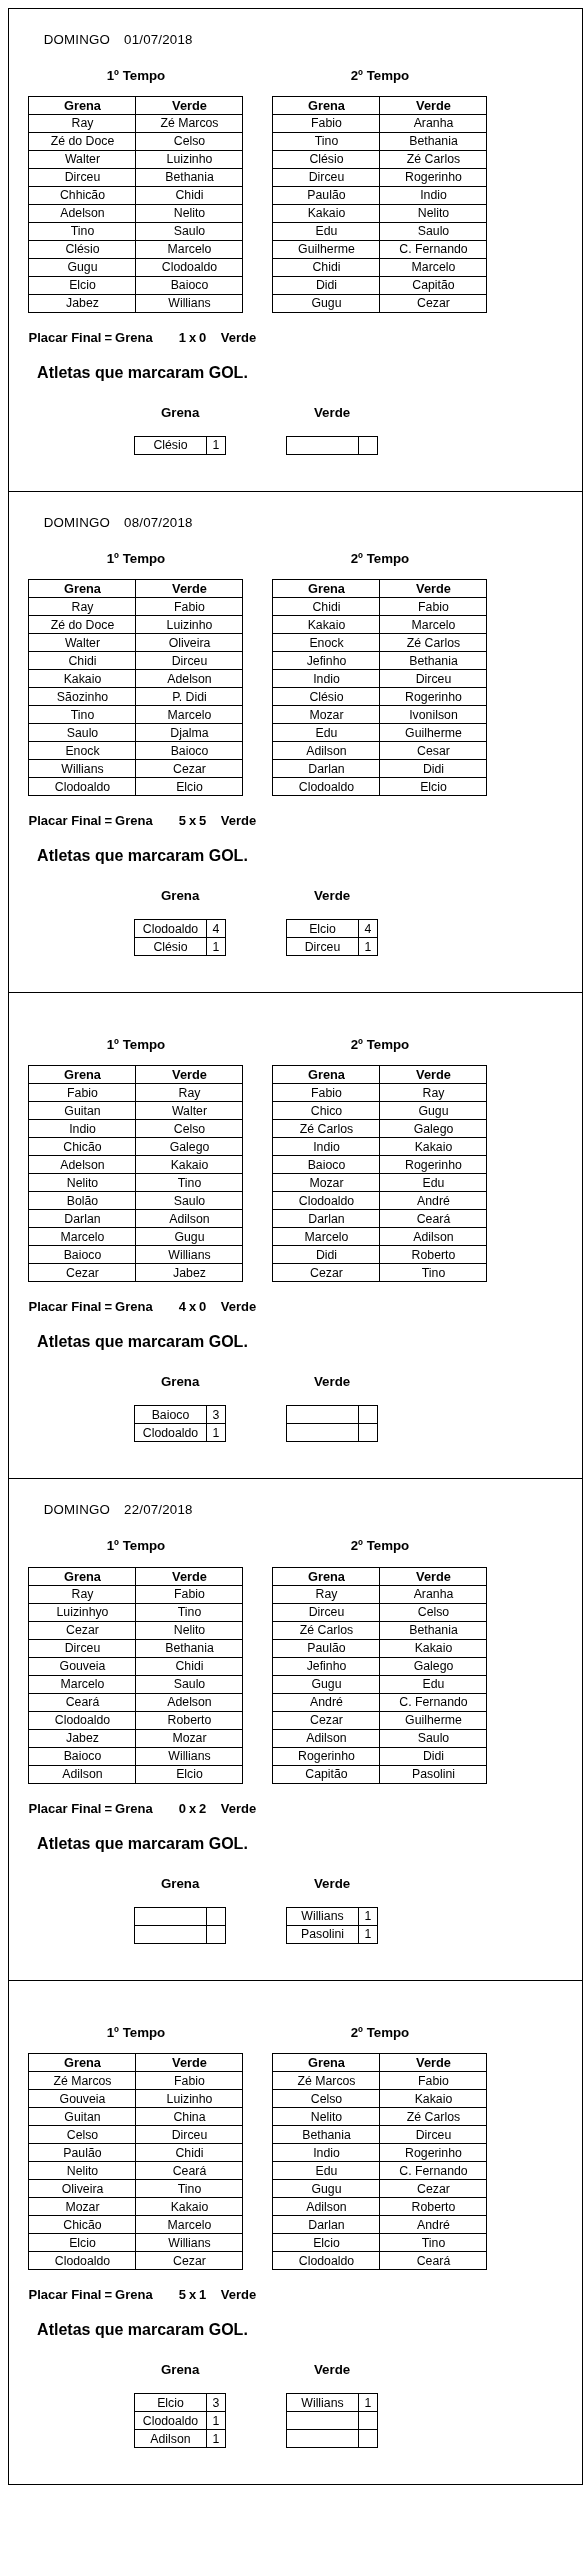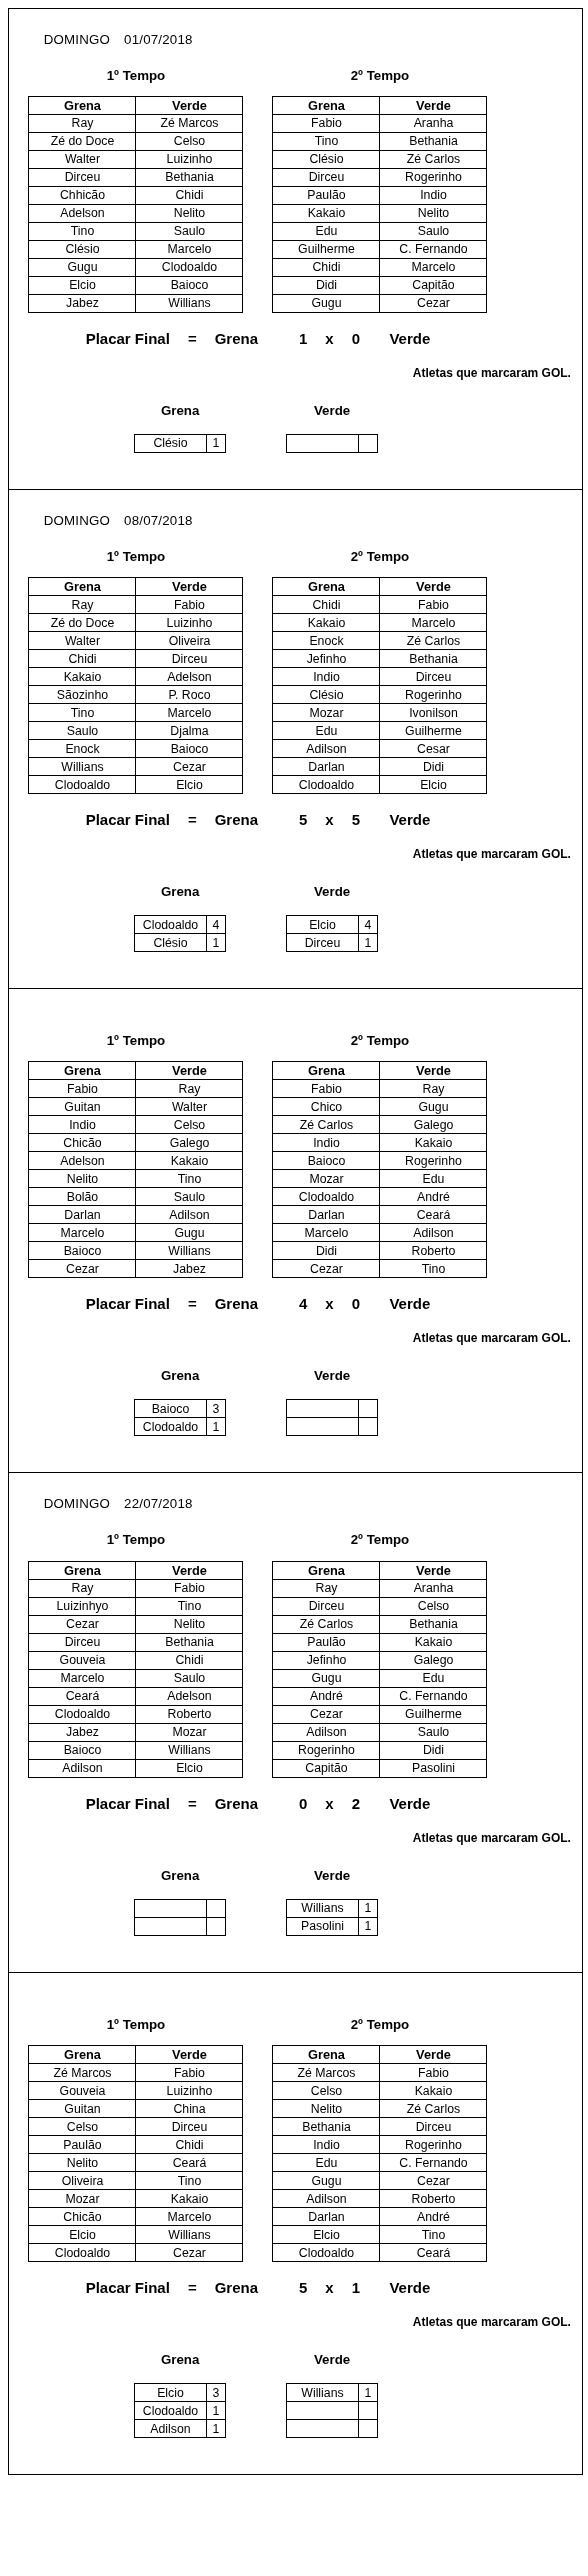--- a/index.html
+++ b/index.html
@@ -48,35 +48,33 @@
     height:17px;
     padding:0 1.9px;
     text-align:center;
     font-size:12.3px;
     white-space:nowrap;
     overflow:hidden;
   }
   .lineup th{font-weight:bold;font-size:12.8px;}
   .score-row{
     display:flex;
-    justify-content:center;
     align-items:baseline;
     width:459px;
     margin:17px 0 0 10.4px;
     font-weight:bold;
-    font-size:15px;
-    gap:18px;
+    font-size:13px;
+    gap:3px;
   }
   .score-row .team-a{margin-right:23px;}
   .score-row .team-b{margin-left:11.4px;}
   .scorers-heading{
     font-weight:bold;
-    font-size:12px;
+    font-size:16px;
     margin:19px 0 0 19px;
-    text-align:right;
   }
   .scorers{
     display:flex;
     gap:60px;
     margin:23px 0 0 116px;
   }
   .scorer-col{width:92px;}
   .scorer-label{
     text-align:center;
     font-weight:bold;
@@ -294,21 +292,21 @@
               <tr>
                 <td>Chidi</td>
                 <td>Dirceu</td>
               </tr>
               <tr>
                 <td>Kakaio</td>
                 <td>Adelson</td>
               </tr>
               <tr>
                 <td>Sãozinho</td>
-                <td>P. Roco</td>
+                <td>P. Didi</td>
               </tr>
               <tr>
                 <td>Tino</td>
                 <td>Marcelo</td>
               </tr>
               <tr>
                 <td>Saulo</td>
                 <td>Djalma</td>
               </tr>
               <tr>

